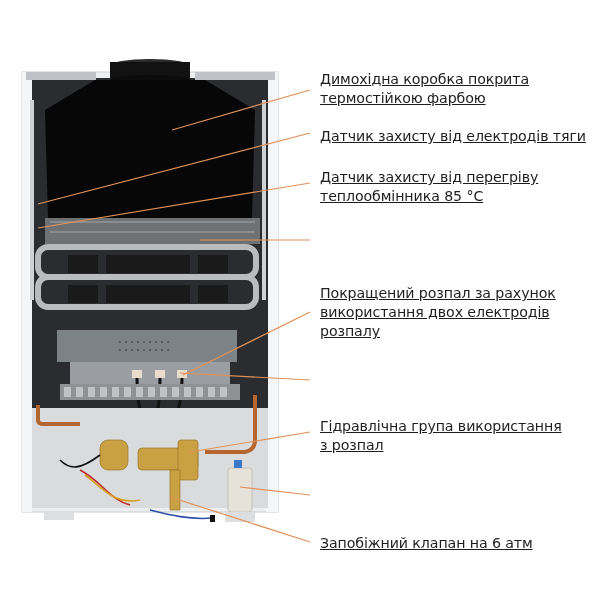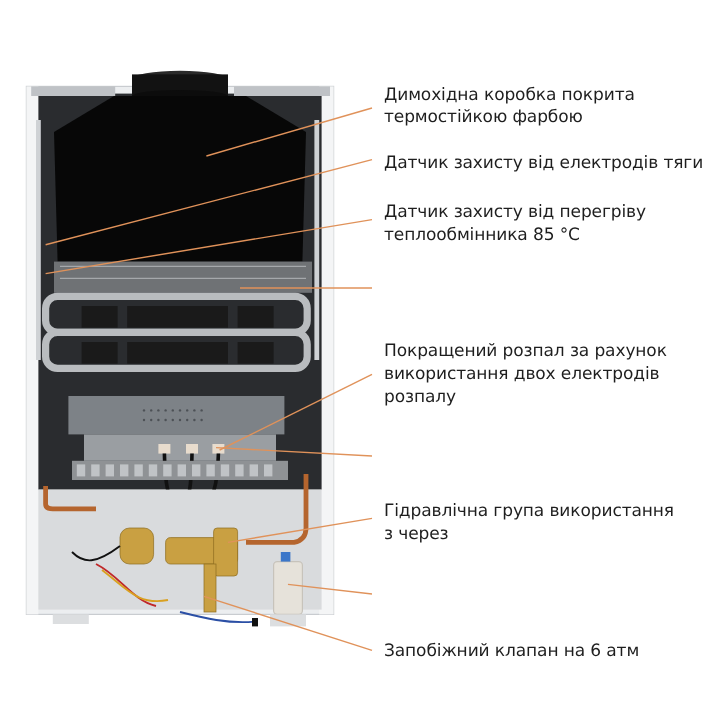--- a/index.html
+++ b/index.html
@@ -1,20 +1,20 @@
 <!DOCTYPE html>
 <html><head>
 <meta charset="utf-8">
 <style>
   html, body { margin:0; padding:0; background:#ffffff; }
   body { width:600px; height:600px; position:relative; overflow:hidden; font-family:"DejaVu Sans", "Liberation Sans", sans-serif; }
   .product { position:absolute; left:0; top:0; width:310px; height:600px; }
   .labels { position:absolute; left:320px; top:0; width:280px; height:600px; }
   .label { position:absolute; left:0; font-size:14.2px; line-height:19px; color:#1e1e1e; letter-spacing:-0.1px; white-space:nowrap; }
-  .label .line { display:block; }
+  .label .line { display:block;text-decoration:underline; }
   svg.leaders { position:absolute; left:0; top:0; width:600px; height:600px; pointer-events:none; }
 </style>
 </head>
 <body>
 
 <div class="product">
   <svg width="310" height="600" viewBox="0 0 310 600">
 
     <rect x="22" y="72" width="256" height="440" fill="#eceef0" stroke="#c9ccd0" stroke-width="1"></rect>
     <rect x="22" y="72" width="10" height="440" fill="#f4f5f6"></rect>
@@ -163,18 +163,18 @@
     <span class="line">Датчик захисту від перегріву</span>
     <span class="line">теплообмінника 85  °C</span>
   </div>
   <div class="label" style="top:284px">
     <span class="line">Покращений розпал за рахунок</span>
     <span class="line">використання двох електродів</span>
     <span class="line">розпалу</span>
   </div>
   <div class="label" style="top:417px">
     <span class="line">Гідравлічна група використання</span>
-    <span class="line">з через</span>
+    <span class="line">з розпал</span>
   </div>
   <div class="label" style="top:534px">
     <span class="line">Запобіжний клапан на 6 атм</span>
   </div>
 </div>
 
 </body></html>

